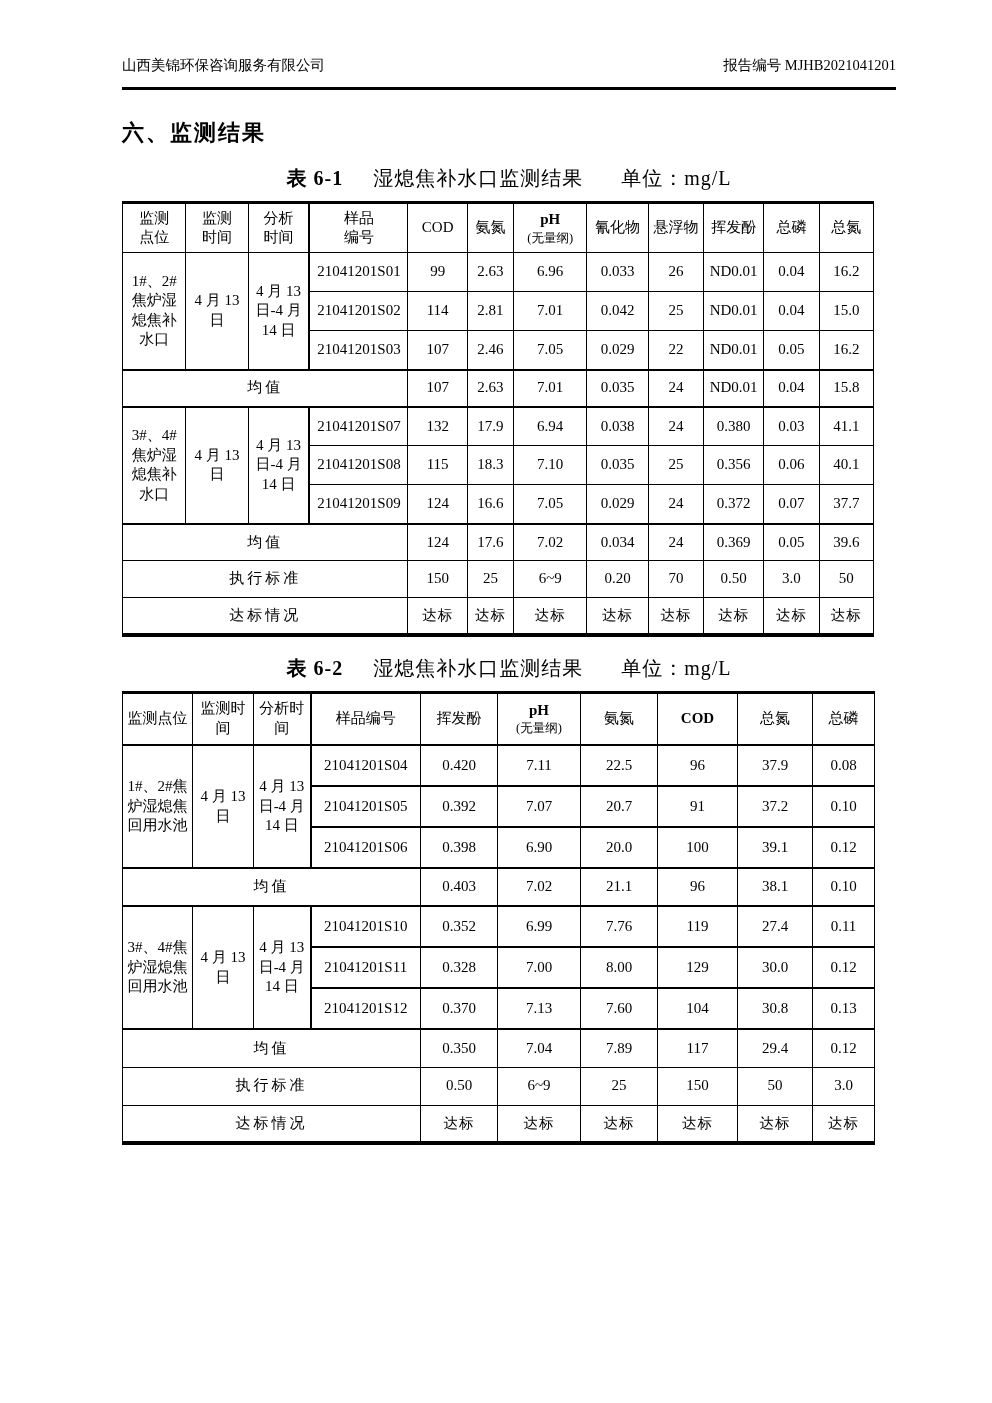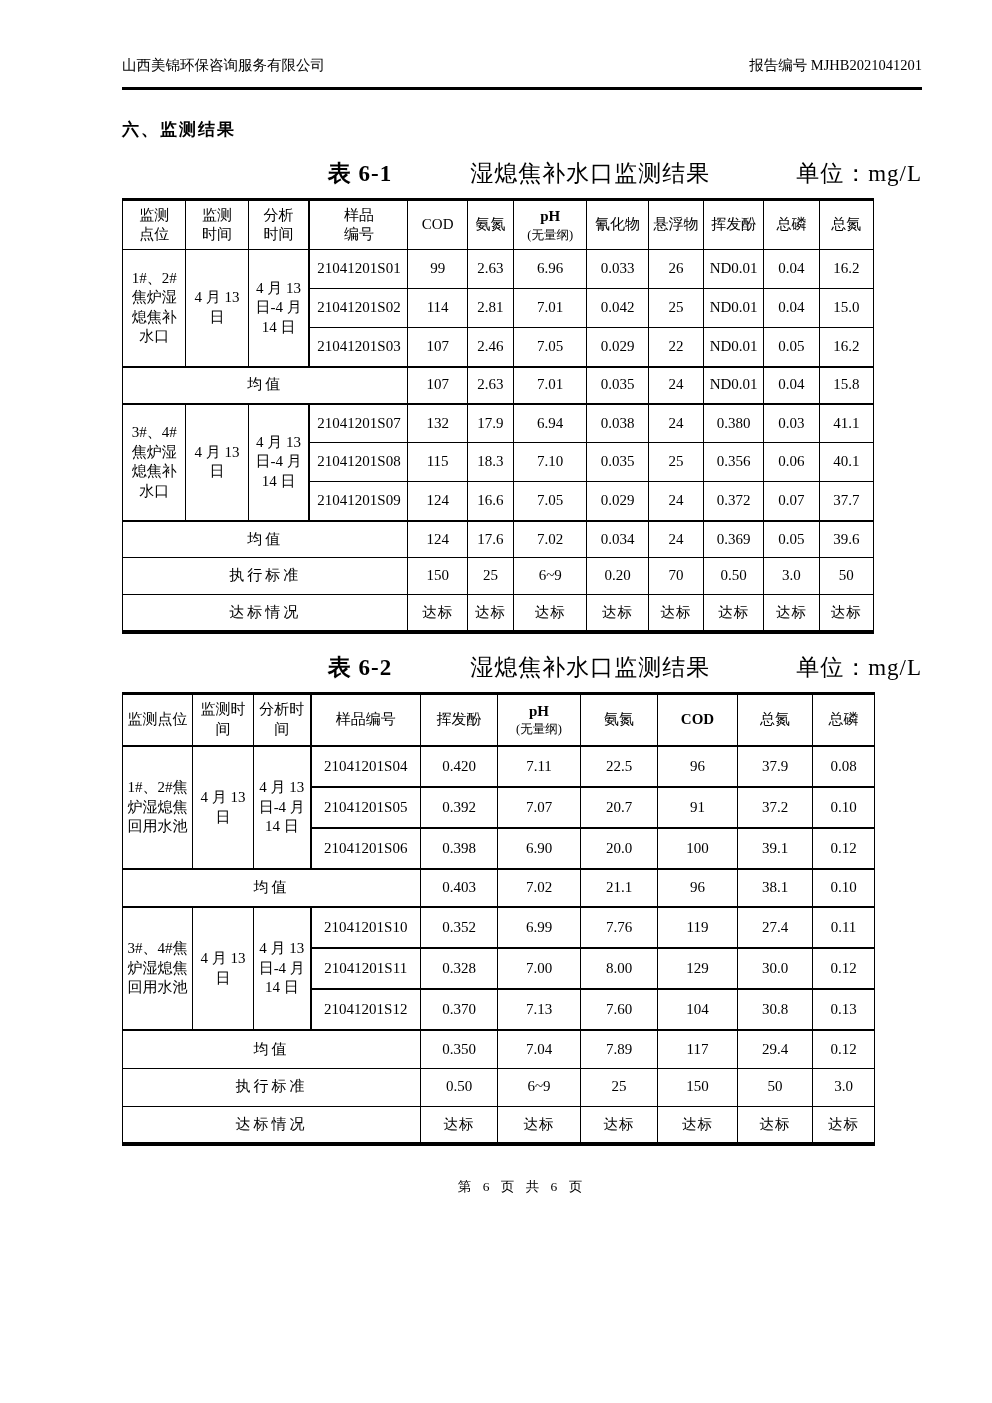--- a/index.html
+++ b/index.html
@@ -1,32 +1,32 @@
 <!DOCTYPE html>
 <html><head>
 <meta charset="utf-8">
 <style>
   html,body{margin:0;padding:0;background:#ffffff;}
   body{
     width:992px;height:1403px;
     font-family:"Liberation Serif","DejaVu Serif",serif;
     color:#000;
   }
-  .page{box-sizing:border-box;width:992px;height:1403px;padding:56px 70px 0 122px;overflow:hidden;}
+  .page{box-sizing:border-box;width:992px;height:1403px;padding:56px 96px 0 122px;overflow:hidden;}
 
   
   .doc-header{display:flex;justify-content:space-between;align-items:baseline;font-size:14.5px;}
   .header-rule{height:3px;background:#000;margin-top:12px;}
 
   
-  .section-title{font-size:17px;font-weight:bold;margin-top:28px;letter-spacing:2px;}
+  .section-title{font-size:22px;font-weight:bold;margin-top:28px;letter-spacing:2px;}
   .intro{font-size:19px;margin-top:33px;text-indent:43px;letter-spacing:0.5px;}
 
   
-  .caption{display:flex;justify-content:flex-end;align-items:baseline;margin-top:17px;font-size:23px;gap:48px;}
+  .caption{display:flex;justify-content:center;align-items:baseline;margin-top:17px;font-size:20px;}
   .caption .cap-label{font-weight:bold;margin-right:30px;letter-spacing:1px;}
   .caption .cap-title{letter-spacing:1px;}
   .caption .cap-unit{font-weight:normal;margin-left:38px;letter-spacing:1px;}
   .cap2{margin-top:18px;}
 
   
   .tbl-wrap{margin-top:9px;}
   .monitor-table{border-collapse:collapse;table-layout:fixed;width:752px;
                  border-top:3px solid #000;border-bottom:4px solid #000;}
   .monitor-table td{border:1px solid #000;text-align:center;vertical-align:middle;
@@ -409,15 +409,14 @@
             <td class="val cn">达标</td>
             <td class="val cn">达标</td>
             <td class="val cn">达标</td>
             <td class="val cn">达标</td>
           </tr>
         </tbody>
       </table>
     </div>
 
 
-  <div class="doc-footer">第 6 页 共 6 页</div>
 
 </div>
 
 </body></html>

